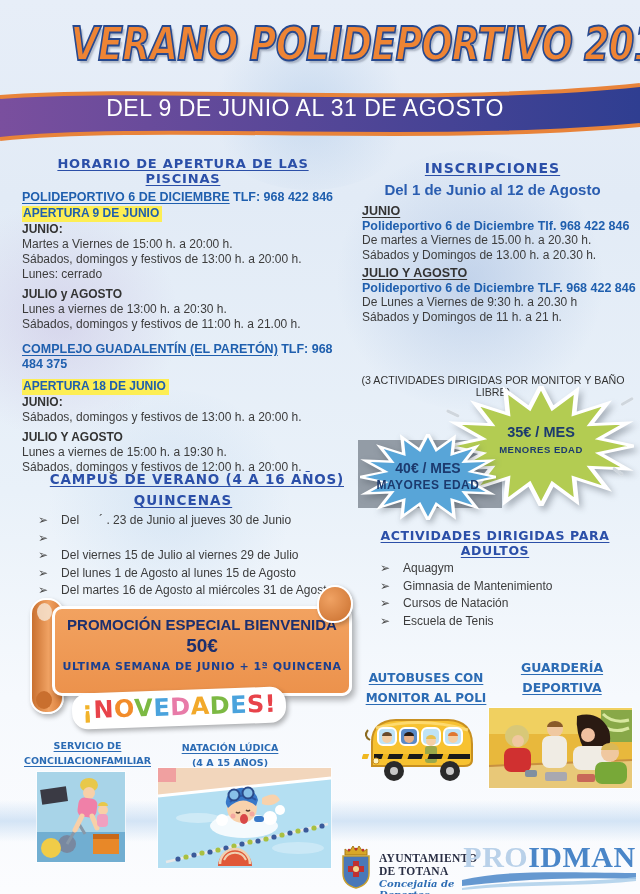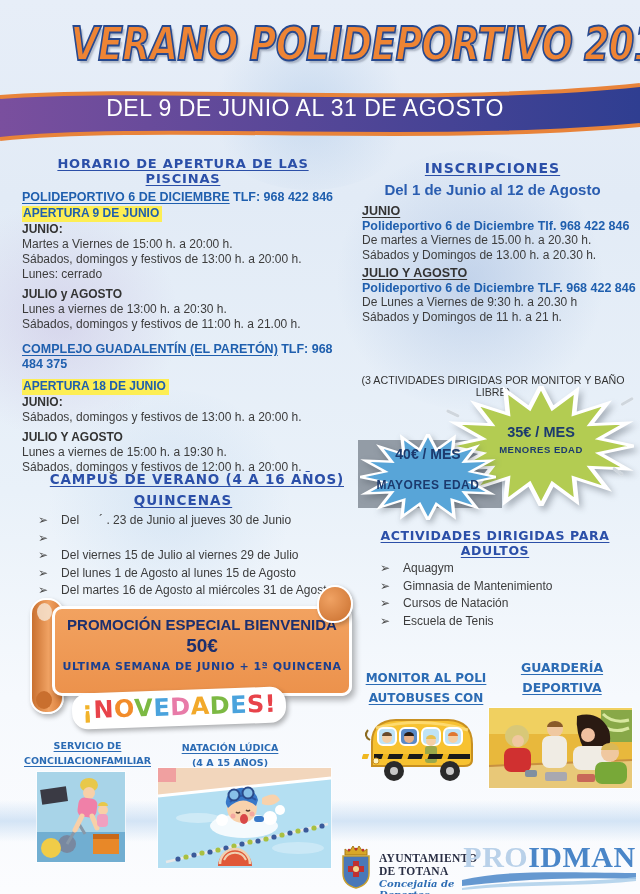--- a/index.html
+++ b/index.html
@@ -277,21 +277,21 @@
     <div class="star-txt" style="top:58px;font-size:9.5px;letter-spacing:.5px;">MENORES EDAD</div>
   </div>
   <div class="spark" style="left:446px;top:412px;width:14px;transform:rotate(25deg);"></div>
   <div class="spark" style="left:620px;top:400px;width:14px;transform:rotate(-30deg);"></div>
   <div class="spark" style="left:612px;top:470px;width:12px;transform:rotate(35deg);"></div>
 
   <div class="abs" style="left:360px;top:434px;width:136px;height:86px;">
     <svg width="136" height="86" viewBox="0 0 100 100" preserveAspectRatio="none" style="filter:drop-shadow(2px 3px 3px rgba(60,70,80,.4));">
       <polygon points="100,50 81.4,56.2 96.2,69.1 76.6,67.8 85.4,85.4 67.8,76.6 69.1,96.2 56.2,81.4 50,100 43.8,81.4 30.9,96.2 32.2,76.6 14.6,85.4 23.4,67.8 3.8,69.1 18.6,56.2 0,50 18.6,43.8 3.8,30.9 23.4,32.2 14.6,14.6 32.2,23.4 30.9,3.8 43.8,18.6 50,0 56.2,18.6 69.1,3.8 67.8,23.4 85.4,14.6 76.6,32.2 96.2,30.9 81.4,43.8" fill="#58a5d8" stroke="#ffffff" stroke-width="2.5" style="fill: rgb(88, 165, 216);"></polygon>
     </svg>
-    <div class="star-txt" style="top:12px;font-size:14px;">40€ / MES</div>
+    <div class="star-txt" style="top:26px;font-size:14px;">40€ / MES</div>
     <div class="star-txt" style="top:44px;font-size:12px;letter-spacing:.5px;text-align:center;">MAYORES EDAD</div>
   </div>
 
   <div class="abs comic und" style="left:350px;top:528px;width:290px;text-align:center;font-size:12.5px;letter-spacing:.6px;">ACTIVIDADES DIRIGIDAS PARA ADULTOS</div>
   <div class="abs" style="left:380px;top:560px;width:240px;">
     <div class="bullet-row" style="line-height:16.5px;">
         <span class="bullet-glyph">➢</span>
         <span class="body-txt" style="line-height:16.5px;">Aquagym</span>
       </div>
     <div class="bullet-row" style="line-height:16.5px;">
@@ -302,22 +302,22 @@
         <span class="bullet-glyph">➢</span>
         <span class="body-txt" style="line-height:16.5px;">Cursos de Natación</span>
       </div>
     <div class="bullet-row" style="line-height:16.5px;">
         <span class="bullet-glyph">➢</span>
         <span class="body-txt" style="line-height:16.5px;">Escuela de Tenis</span>
       </div>
   </div>
 
   <div class="abs comic" style="left:355px;top:668px;width:142px;text-align:center;font-size:12px;line-height:20px;color:#2b6bb4;">
+    <div class="und">AUTOBUSES CON</div>
     <div class="und">MONITOR AL POLI</div>
-    <div class="und">AUTOBUSES CON</div>
   </div>
   <div class="abs comic" style="left:503px;top:658px;width:118px;text-align:center;font-size:12.5px;line-height:20px;color:#2b6bb4;">
     <div class="und">GUARDERÍA</div>
     <div class="und">DEPORTIVA</div>
   </div>
 
   <svg class="abs" style="left:362px;top:708px;" width="116" height="80" viewBox="0 0 116 80">
     <path d="M8,32 q-7,-4 -2,-10" stroke="#8a6a20" stroke-width="2" fill="none"></path>
     <path d="M10,58 L10,34 Q10,13 34,12 L86,12 Q110,13 110,36 L110,52 Q110,58 102,58 L18,58 Q10,58 10,58 Z" fill="#f7c231" stroke="#c89020" stroke-width="2"></path>
     <path d="M14,20 Q60,8 106,22" stroke="#ffe080" stroke-width="3" fill="none" opacity=".8"></path>

